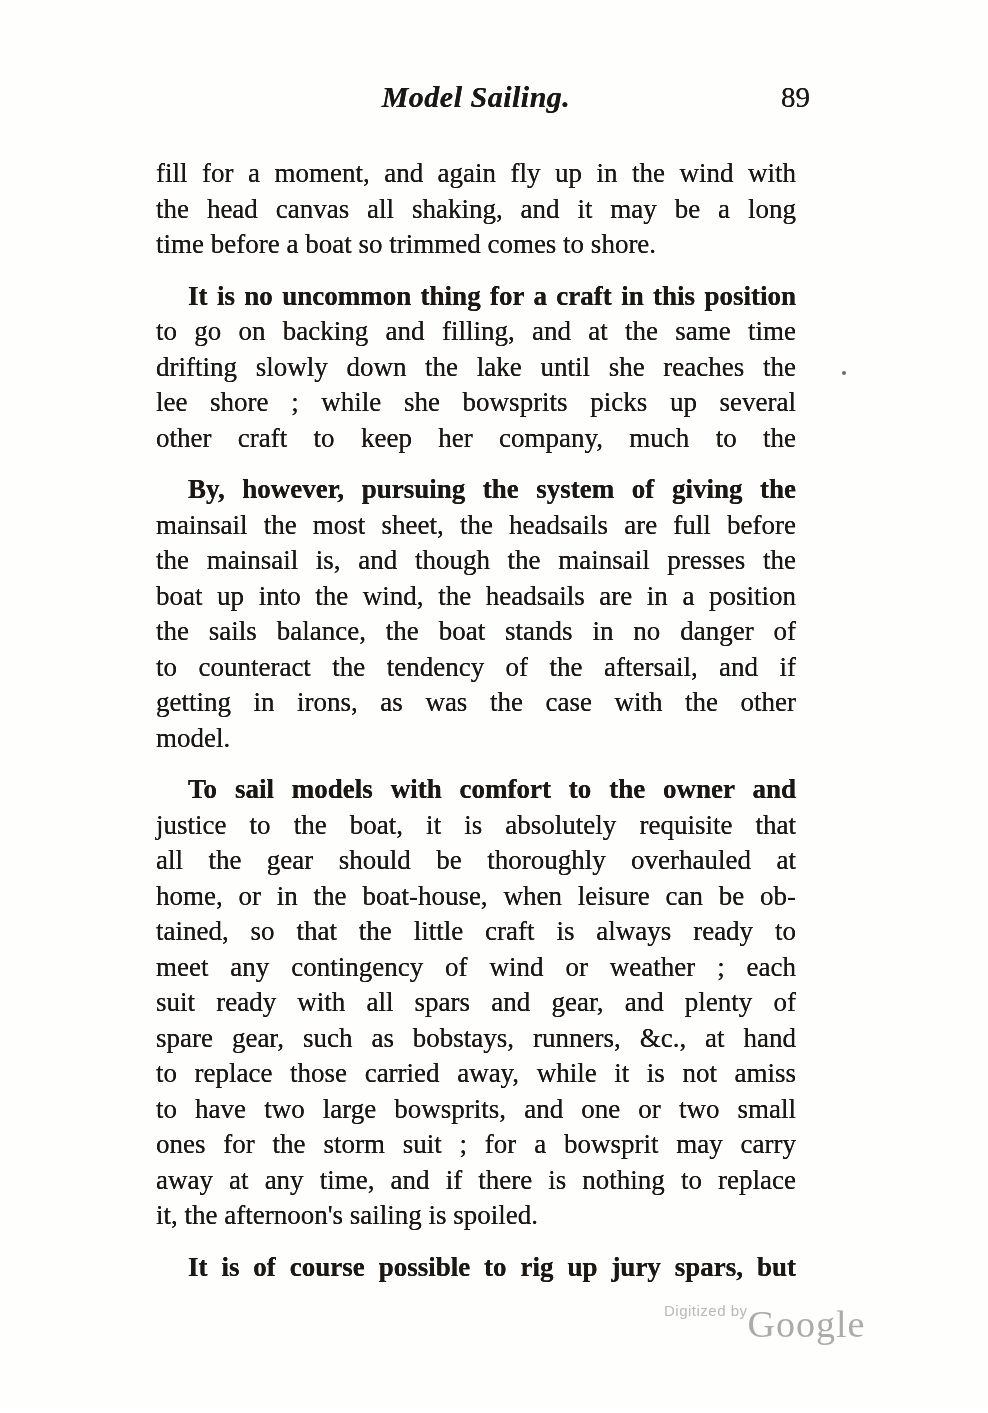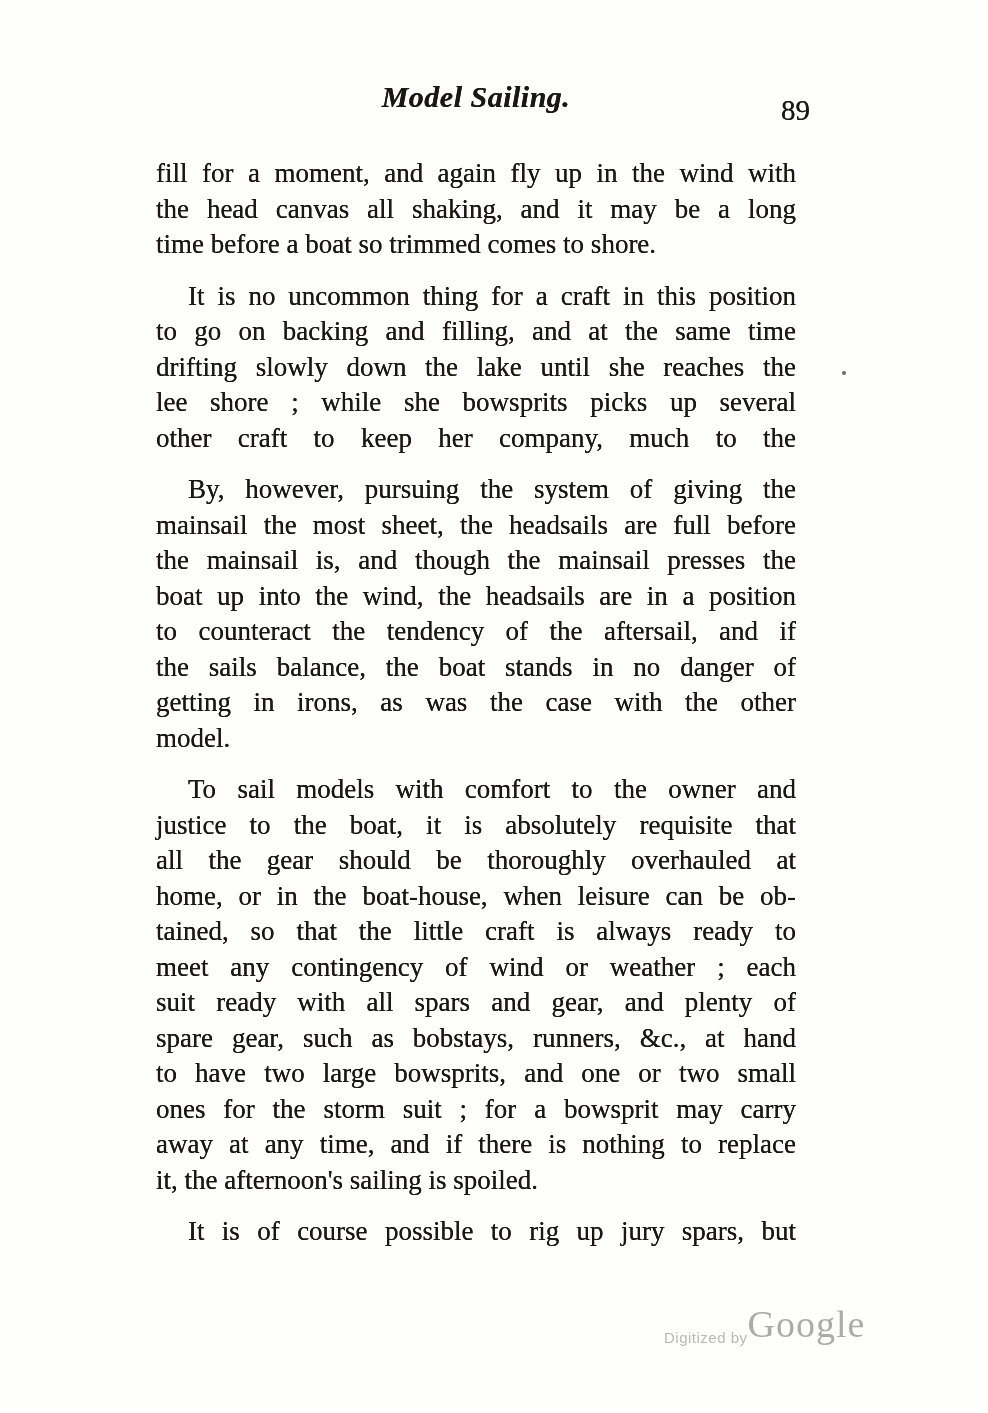--- a/index.html
+++ b/index.html
@@ -30,55 +30,55 @@
     text-align: center;
     font-style: italic;
     font-weight: bold;
     font-size: 30px;
     letter-spacing: 0.5px;
     text-shadow: 0 0 0.4px currentColor;
   }
   .page-number {
     position: absolute;
     right: 2px;
-    top: 14px;
+    top: 1px;
     font-size: 29px;
     text-shadow: 0 0 0.4px currentColor;
   }
   .page-body {
     position: absolute;
     left: 140px;
     top: 140px;
     width: 672px;
     font-size: 27px;
     line-height: 35.5px;
     text-shadow: 0 0 0.45px currentColor;
   }
   .paragraph { margin: 16px; }
   .line {
     text-align: justify;
     text-align-last: justify;
   }
   .line.last { text-align-last: left; }
-  .line.indent { text-indent: 32px; }
+  .line.indent { text-indent: 32px; font-weight: bold; }
   .ink-spot {
     position: absolute;
     left: 842px;
     top: 371px;
     width: 4px;
     height: 4px;
     border-radius: 50%;
     background: #6b6b6b;
   }
   .watermark {
     position: absolute;
     left: 664px;
     top: 1302px;
     display: flex;
-    align-items: flex-end;
+    align-items: flex-start;
     color: #b4b4b4;
   }
   .watermark .prefix {
     font-family: "Liberation Sans", sans-serif;
     font-size: 15px;
     letter-spacing: 0.5px;
     color: #b8b8b8;
   }
   .watermark .brand {
     font-family: "Liberation Serif", serif;
@@ -108,34 +108,35 @@
         <div class="line">to go on backing and filling, and at the same time</div>
         <div class="line">drifting slowly down the lake until she reaches the</div>
         <div class="line">lee shore ; while she bowsprits picks up several</div>
         <div class="line">other craft to keep her company, much to the</div>
       </div>
       <div class="paragraph">
         <div class="line indent">By, however, pursuing the system of giving the</div>
         <div class="line">mainsail the most sheet, the headsails are full before</div>
         <div class="line">the mainsail is, and though the mainsail presses the</div>
         <div class="line">boat up into the wind, the headsails are in a position</div>
+        <div class="line">the sails balance, the boat stands in no danger of</div>
         <div class="line">to counteract the tendency of the aftersail, and if</div>
-        <div class="line">the sails balance, the boat stands in no danger of</div>
         <div class="line">getting in irons, as was the case with the other</div>
         <div class="line last">model.</div>
       </div>
       <div class="paragraph">
         <div class="line indent">To sail models with comfort to the owner and</div>
         <div class="line">justice to the boat, it is absolutely requisite that</div>
         <div class="line">all the gear should be thoroughly overhauled at</div>
         <div class="line">home, or in the boat-house, when leisure can be ob-</div>
         <div class="line">tained, so that the little craft is always ready to</div>
         <div class="line">meet any contingency of wind or weather ; each</div>
         <div class="line">suit ready with all spars and gear, and plenty of</div>
         <div class="line">spare gear, such as bobstays, runners, &amp;c., at hand</div>
+        <div class="line">to replace those carried away, while it is not amiss</div>
         <div class="line">to have two large bowsprits, and one or two small</div>
         <div class="line">ones for the storm suit ; for a bowsprit may carry</div>
         <div class="line">away at any time, and if there is nothing to replace</div>
         <div class="line last">it, the afternoon's sailing is spoiled.</div>
       </div>
       <div class="paragraph">
         <div class="line indent">It is of course possible to rig up jury spars, but</div>
       </div>
     </div>
 

